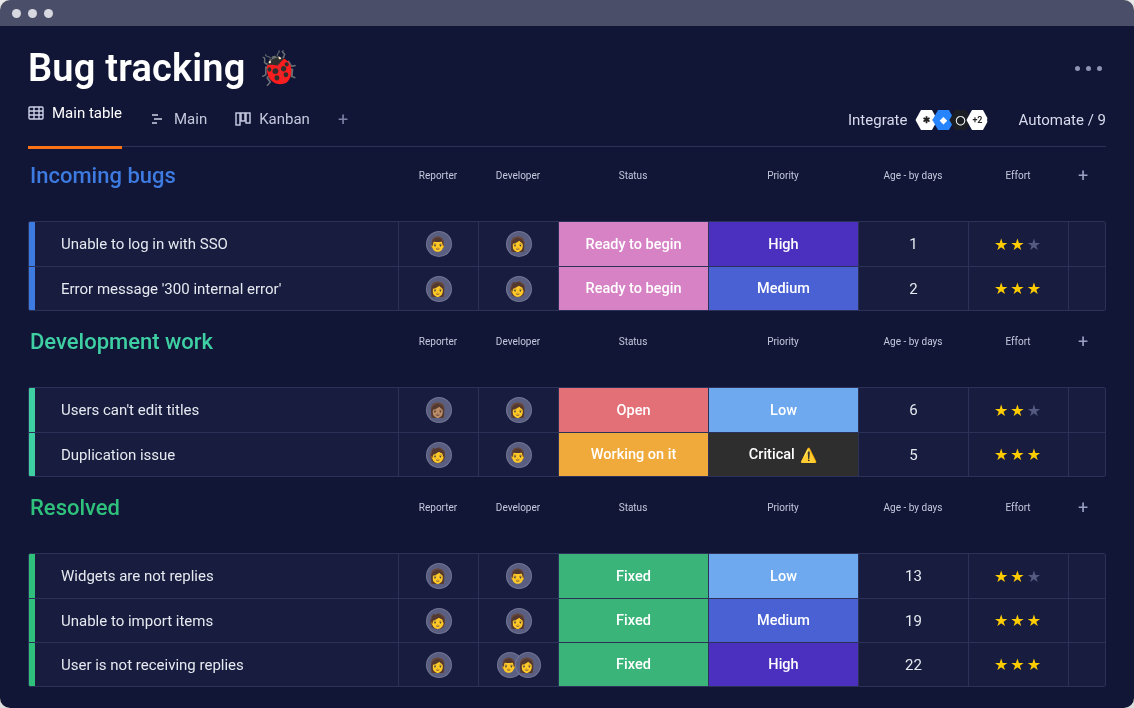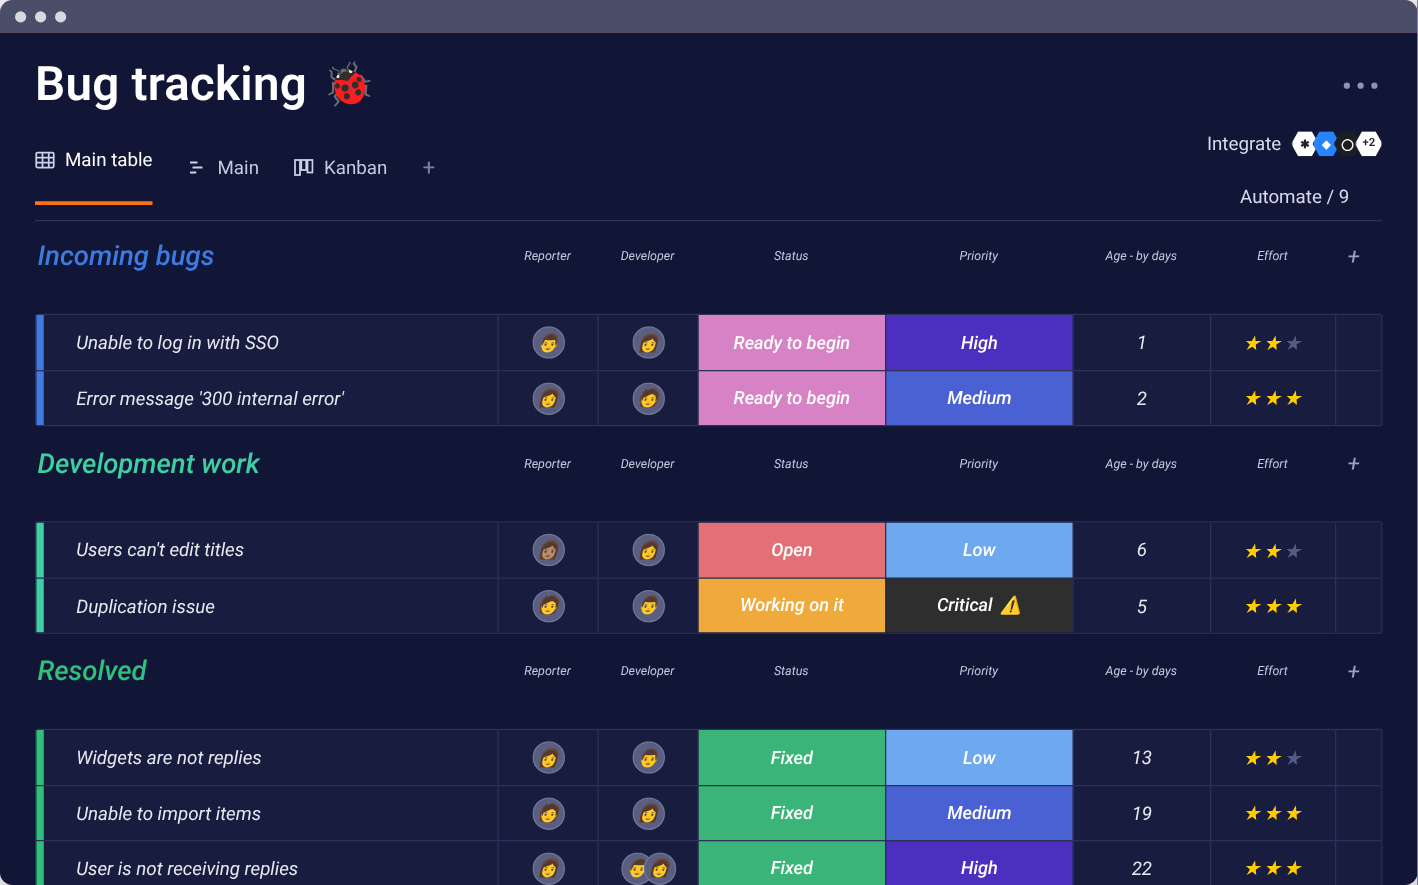--- a/index.html
+++ b/index.html
@@ -10,21 +10,21 @@
     height: 708px;
     overflow: hidden;
     color: #e6e9ef;
   }
   .window {
     width: 1134px;
     height: 708px;
     border-radius: 10px;
     overflow: hidden;
     box-shadow: 0 6px 30px rgba(0,0,0,.25);
-    background: #fca5a5;
+    background: #fef9c3;
     display: flex;
     flex-direction: column;
   }
   .titlebar {
     background: #4b4e69;
     height: 26px;
     display: flex;
     align-items: center;
     padding: 0 12px;
     gap: 7px;
@@ -52,34 +52,34 @@
   .tabs-row {
     display: flex; align-items: center; justify-content: space-between;
     border-bottom: 1px solid #2c3257;
     margin-bottom: 16px;
   }
   .view-tabs { display: flex; align-items: center; gap: 28px; padding-bottom: 10px; }
   .vtab { display: flex; align-items: center; gap: 8px; color: #c5c9dd; font-size: 15px; cursor: pointer; padding-bottom: 2px; }
   .vtab.active { color: #fff; border-bottom: 3px solid #f97316; margin-bottom: -13px; padding-bottom: 24px; }
   .vtab .ic { width: 16px; height: 16px; display: inline-flex; }
   .addtab { color: #7b81a5; font-size: 18px; line-height: 1; cursor: pointer; }
-  .right-tools { display: flex; align-items: center; gap: 22px; padding-bottom: 10px; flex-direction: column; }
+  .right-tools { display: flex; align-items: center; gap: 22px; padding-bottom: 10px; }
   .tool { display: flex; align-items: center; gap: 8px; color: #d8dbec; font-size: 15px; cursor: pointer; }
   .hex-stack { display: flex; align-items: center; }
   .hex {
     width: 22px; height: 22px; background: #fff; border: 1px solid #2c3257;
     clip-path: polygon(25% 5%, 75% 5%, 100% 50%, 75% 95%, 25% 95%, 0 50%);
     margin-left: -5px; display: flex; align-items: center; justify-content: center;
     font-size: 9px; color: #222; font-weight: 600;
   }
   .hex.first { margin-left: 0; }
   .hex.slack { background: #fff; }
   .hex.jira  { background: #2684ff; }
   .hex.gh    { background: #1b1f23; }
-  .group { margin-bottom: 18px; font-style: italic; }
+  .group { margin-bottom: 18px; }
   .group-head {
     display: grid;
     grid-template-columns: 370px 80px 80px 150px 150px 110px 100px 30px;
     align-items: center;
     padding: 0 0 6px 0;
     gap: 0;
   }
   .group-title { font-size: 22px; font-weight: 500; padding-left: 2px; }
   .col-h { font-size: 10px; color: #c5c9dd; text-align: center; }
   .plus-col { color: #9ba1c2; font-size: 18px; text-align: center; cursor: pointer; }

